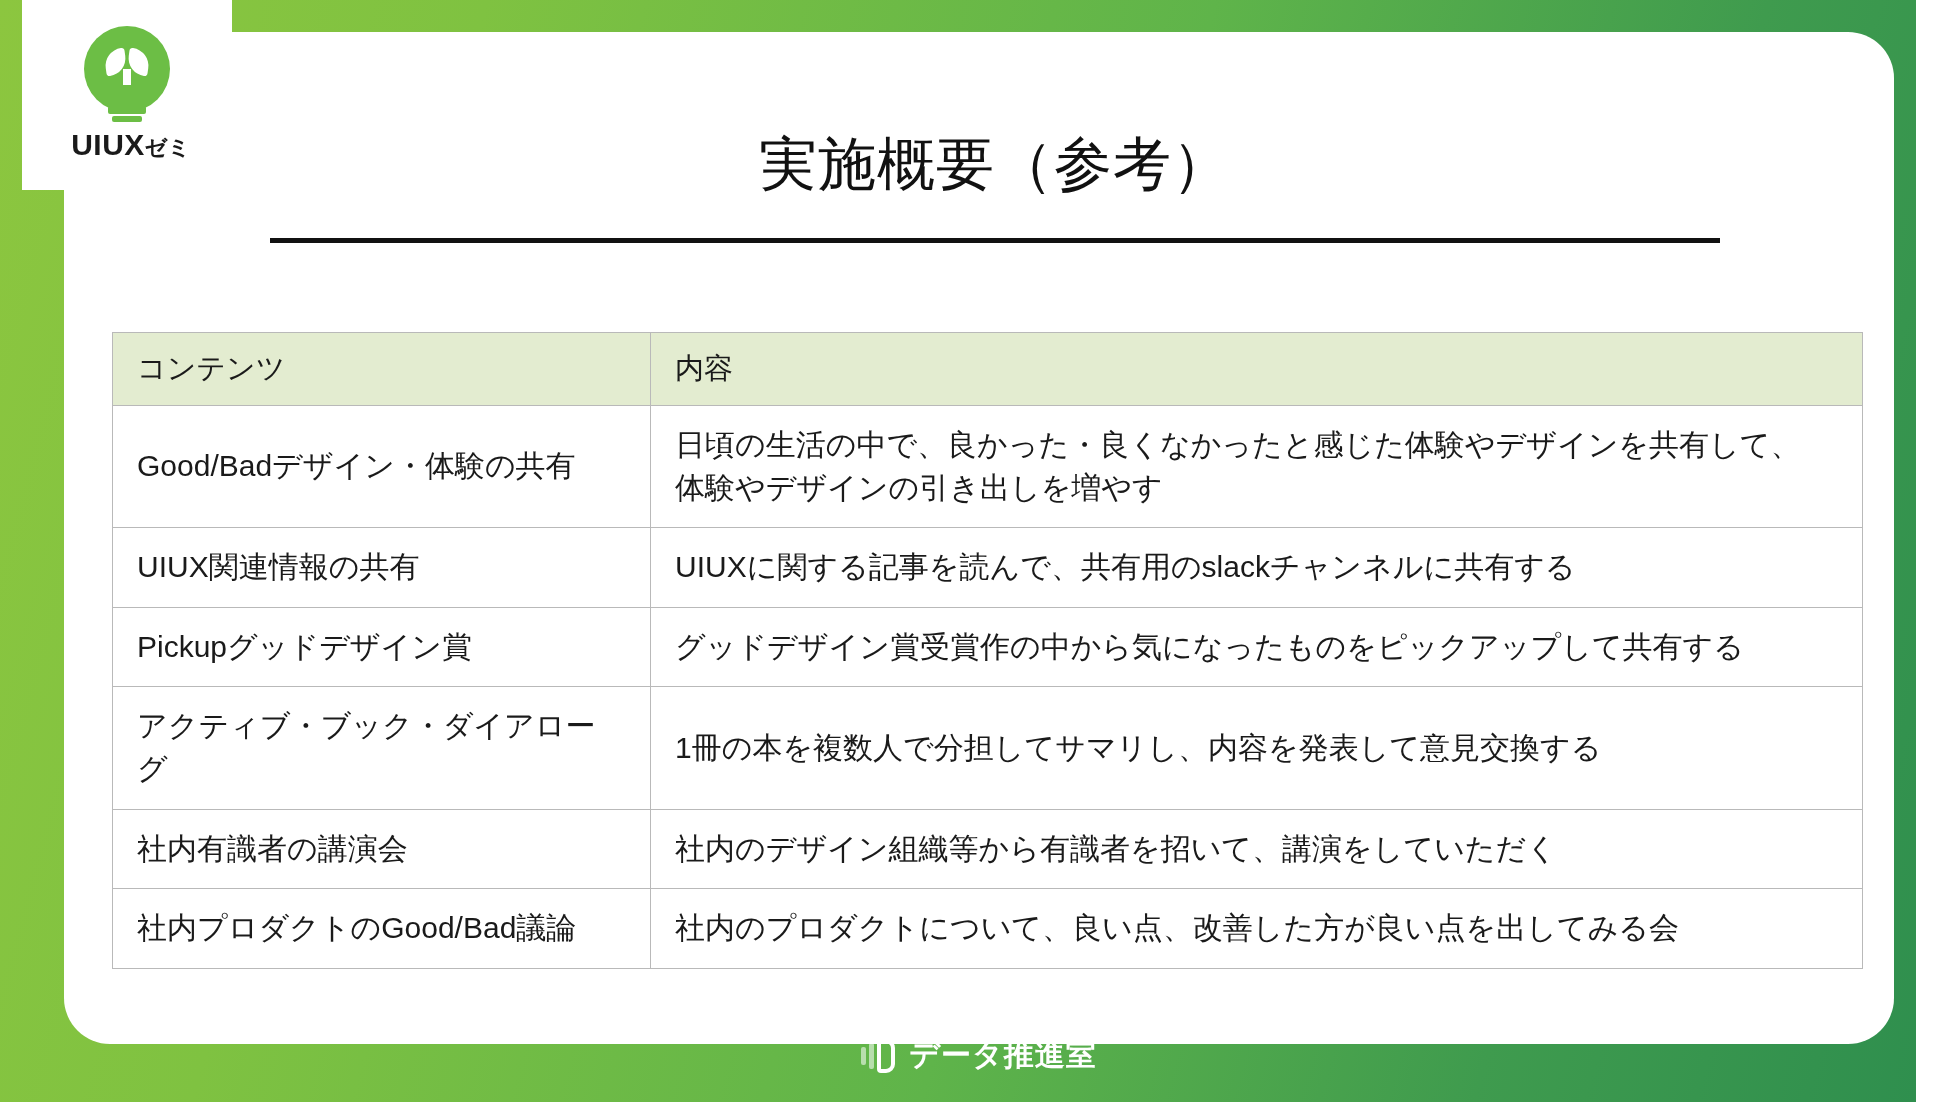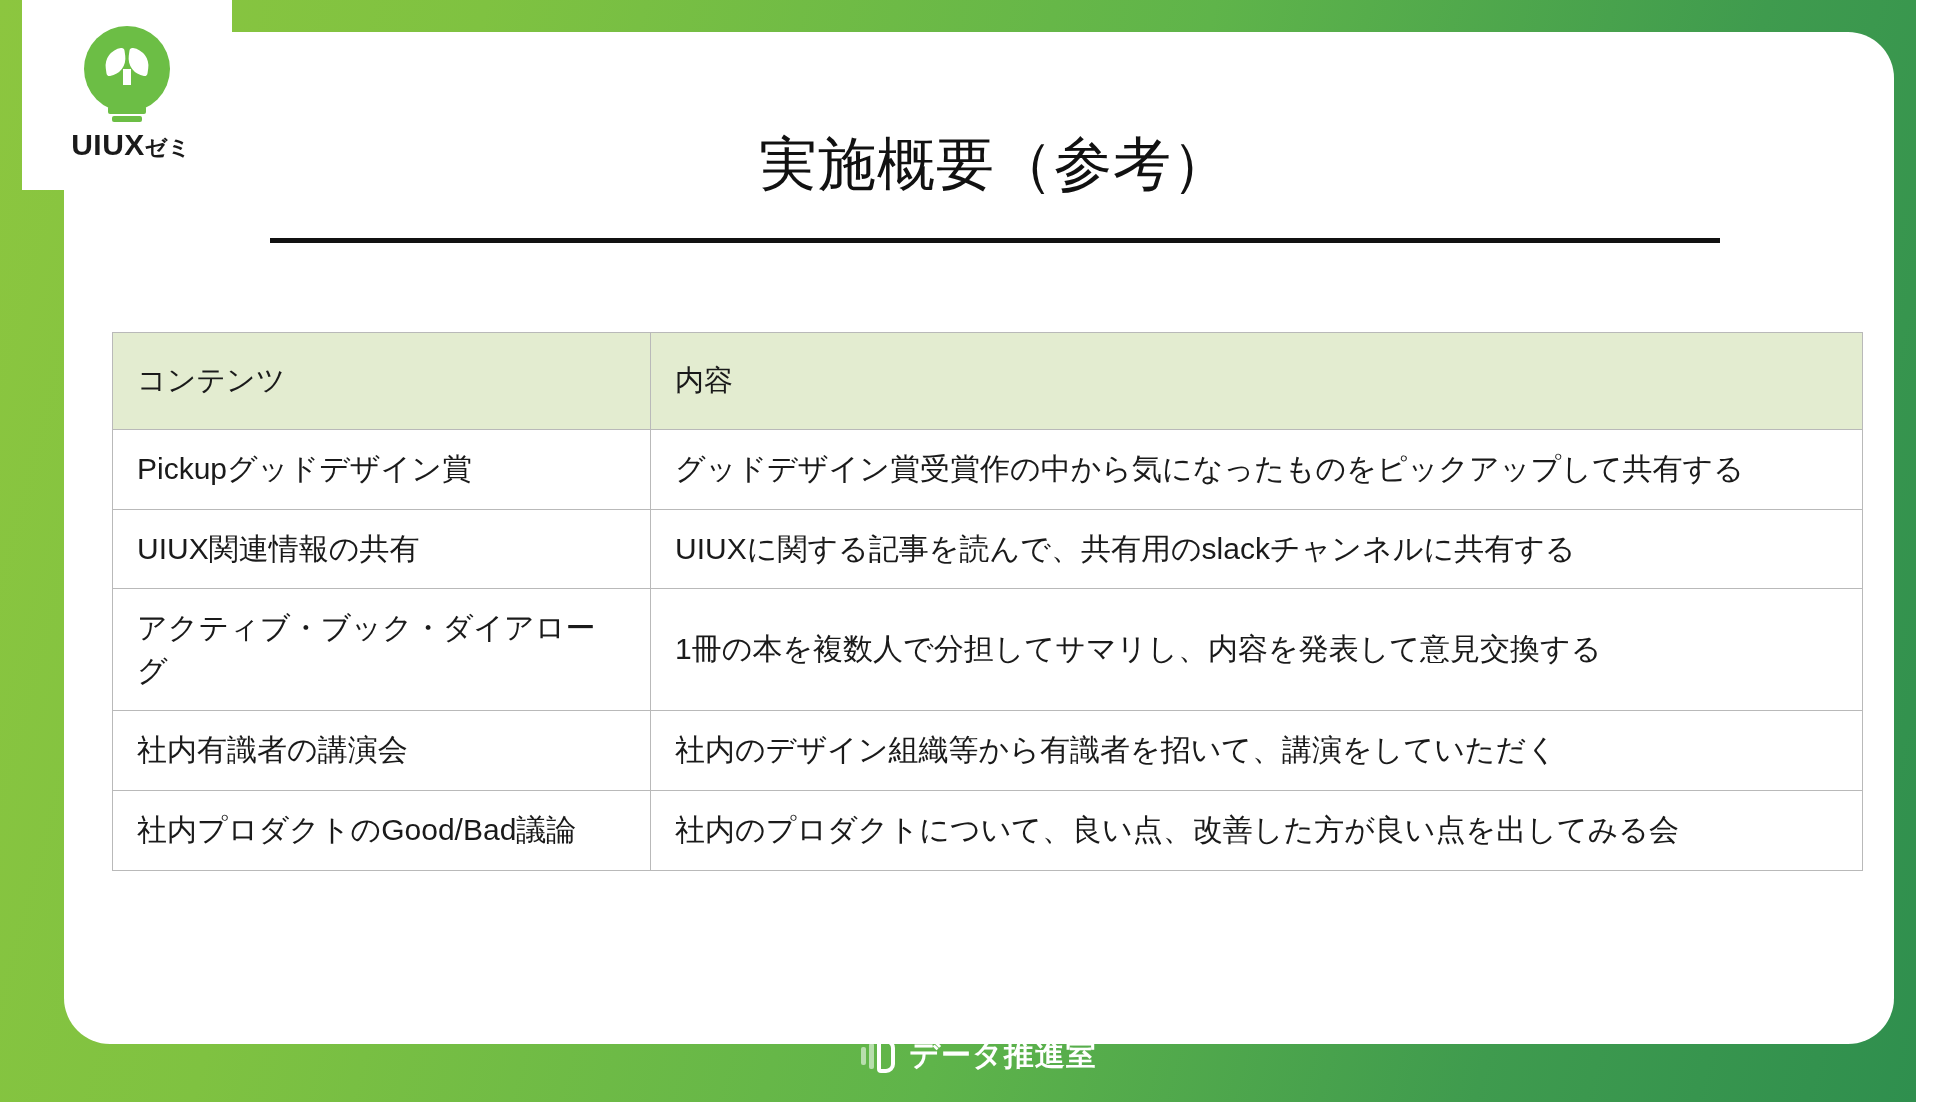--- a/index.html
+++ b/index.html
@@ -174,21 +174,21 @@
   table.info th, table.info td {
     border: 1px solid #b9b9b9;
     text-align: left;
     vertical-align: middle;
     color: #1a1a1a;
   }
   table.info th {
     background: #e3ecd0;
     font-weight: normal;
     font-size: 29px;
-    padding: 28px 24px;
+    padding: 16px 24px;
     height: 30px;
   }
   table.info td {
     font-size: 30px;
     padding: 18px 24px;
     line-height: 1.42;
   }
   .col-a { width: 538px; }
   .col-b { width: 1212px; }
   .cell-multiline { white-space: pre-line; }
@@ -270,26 +270,31 @@
         <col class="col-b">
       </colgroup>
       <thead>
         <tr>
           <th>コンテンツ</th>
           <th>内容</th>
         </tr>
       </thead>
       <tbody>
         <tr>
+          <td>Good/Badデザイン・体験の共有</td>
+          <td class="cell-multiline">日頃の生活の中で、良かった・良くなかったと感じた体験やデザインを共有して、
+体験やデザインの引き出しを増やす</td>
+        </tr>
+        <tr>
+          <td>UIUX関連情報の共有</td>
+          <td class="cell-multiline">UIUXに関する記事を読んで、共有用のslackチャンネルに共有する</td>
+        </tr>
+        <tr>
           <td>Pickupグッドデザイン賞</td>
           <td class="cell-multiline">グッドデザイン賞受賞作の中から気になったものをピックアップして共有する</td>
-        </tr>
-        <tr>
-          <td>UIUX関連情報の共有</td>
-          <td class="cell-multiline">UIUXに関する記事を読んで、共有用のslackチャンネルに共有する</td>
         </tr>
         <tr>
           <td>アクティブ・ブック・ダイアローグ</td>
           <td class="cell-multiline">1冊の本を複数人で分担してサマリし、内容を発表して意見交換する</td>
         </tr>
         <tr>
           <td>社内有識者の講演会</td>
           <td class="cell-multiline">社内のデザイン組織等から有識者を招いて、講演をしていただく</td>
         </tr>
         <tr>

